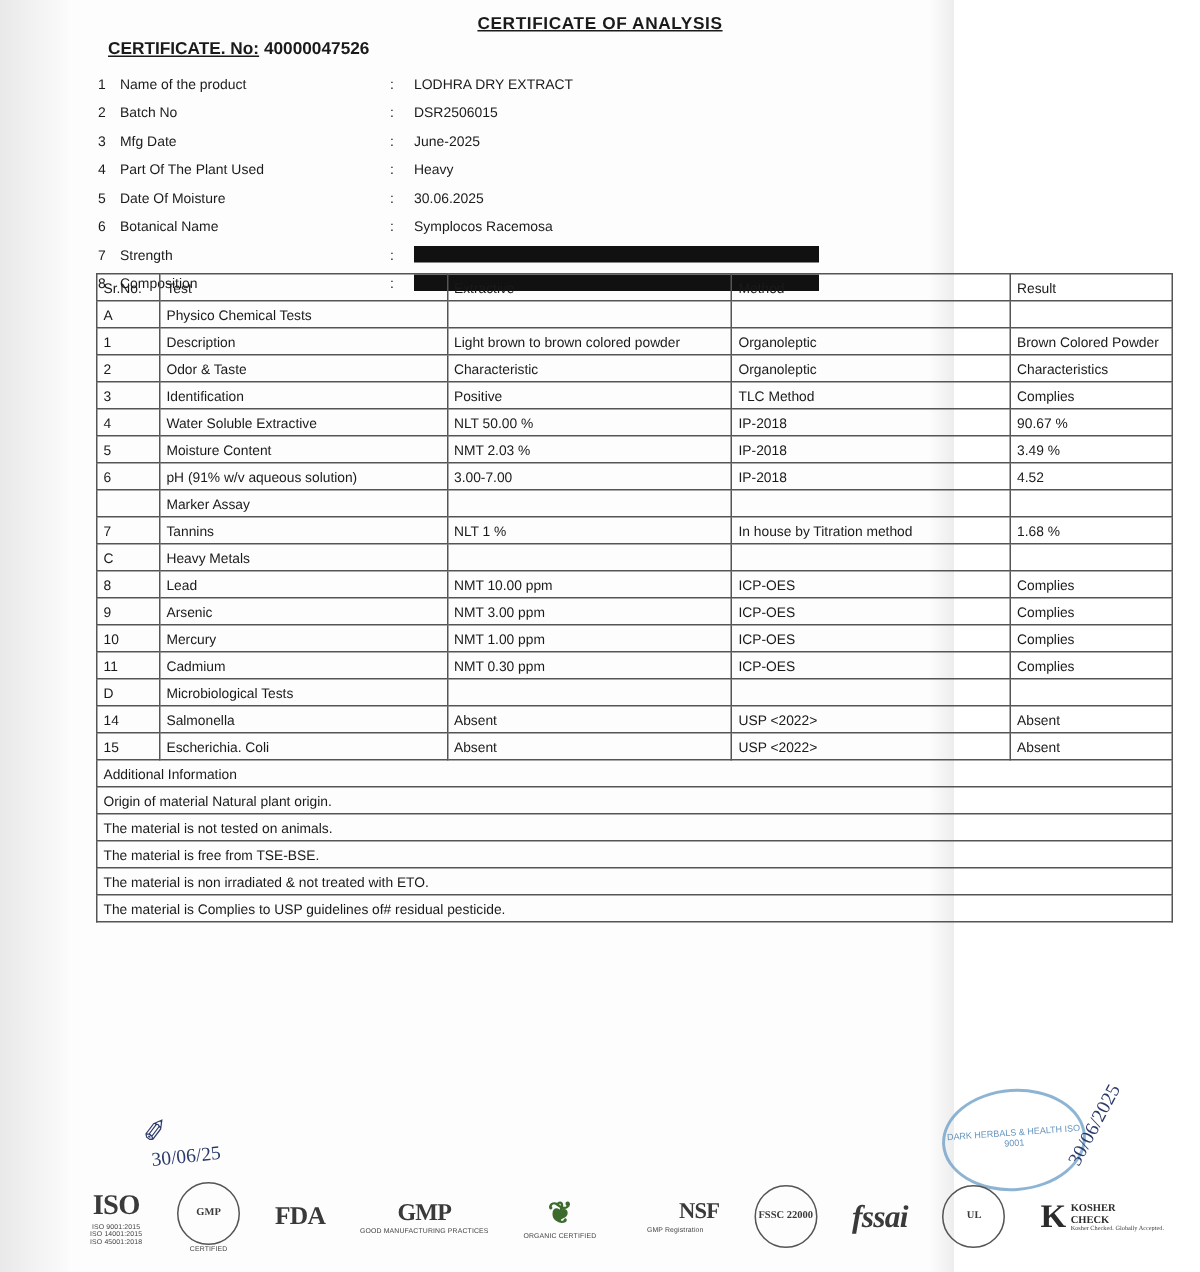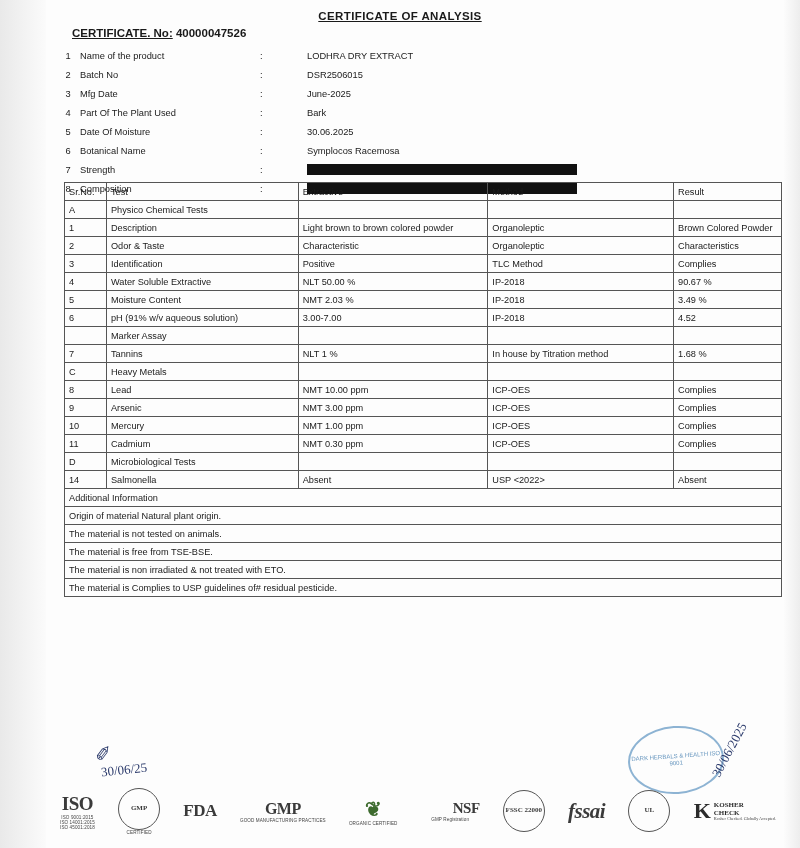--- a/index.html
+++ b/index.html
@@ -10,21 +10,21 @@
   body {
     width: 800px;
     height: 848px;
     font-family: "Liberation Sans", sans-serif;
     color: #1a1a1a;
     position: relative;
     overflow: hidden;
   }
   .page {
     position: relative;
-    width: 800px;
+    width: 636px;
     height: 848px;
     background: #fdfdfd;
   }
   
   .scan-shade-left {
     position: absolute;
     left: 0; top: 0; bottom: 0;
     width: 46px;
     background: linear-gradient(to right, #e9e9e9, #fbfbfb);
   }
@@ -75,21 +75,20 @@
   .info-row .nm {
     width: 180px;
     flex: 0 0 180px;
   }
   .info-row .colon {
     width: 16px;
     flex: 0 0 16px;
   }
   .info-row .val {
     flex: 1 1 auto;
-    margin-left: 31px;
   }
   .redacted {
     display: inline-block;
     background: #111;
     height: 11px;
     vertical-align: middle;
   }
   .redacted.r1 { width: 270px; }
 
   
@@ -270,21 +269,21 @@
       <div class="info-row">
         <div class="num">3</div>
         <div class="nm">Mfg Date</div>
         <div class="colon">:</div>
         <div class="val">June-2025</div>
       </div>
       <div class="info-row">
         <div class="num">4</div>
         <div class="nm">Part Of The Plant Used</div>
         <div class="colon">:</div>
-        <div class="val">Bark</div>
+        <div class="val">Heavy</div>
       </div>
       <div class="info-row">
         <div class="num">5</div>
         <div class="nm">Date Of Moisture</div>
         <div class="colon">:</div>
         <div class="val">30.06.2025</div>
       </div>
       <div class="info-row">
         <div class="num">6</div>
         <div class="nm">Botanical Name</div>
@@ -429,20 +428,27 @@
           <td></td>
         </tr>
         <tr>
           <td>14</td>
           <td>Salmonella</td>
           <td>Absent</td>
           <td>USP &lt;2022&gt;</td>
           <td>Absent</td>
         </tr>
         <tr>
+          <td>15</td>
+          <td>Escherichia. Coli</td>
+          <td>Absent</td>
+          <td>USP &lt;2022&gt;</td>
+          <td>Absent</td>
+        </tr>
+        <tr>
           <td colspan="5" class="addl-head">Additional Information</td>
         </tr>
         <tr>
           <td colspan="5">Origin of material Natural plant origin.</td>
         </tr>
         <tr>
           <td colspan="5">The material is not tested on animals.</td>
         </tr>
         <tr>
           <td colspan="5">The material is free from TSE-BSE.</td>

